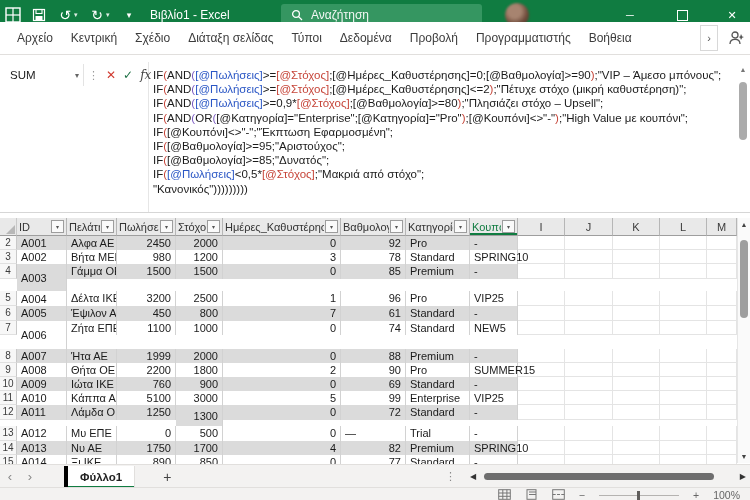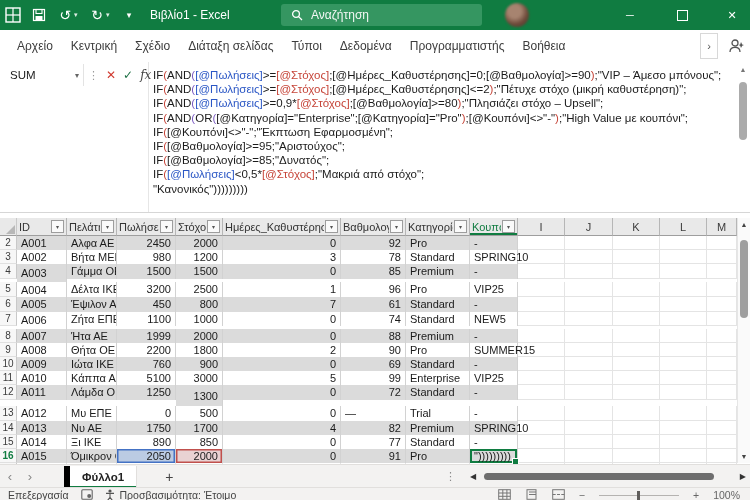--- a/index.html
+++ b/index.html
@@ -19,21 +19,21 @@
              border-radius:3px;display:flex;align-items:center;padding-left:10px;box-sizing:border-box;
              color:#f2f7f4;font-size:12px;gap:8px;}
   .avatar{position:absolute;left:505px;top:3px;width:24px;height:24px;border-radius:50%;
           background:radial-gradient(circle at 40% 35%,#a78470 0 30%,#6d4a3a 60%,#4a3328 100%);
           filter:blur(1px);}
   .winbtn{position:absolute;top:0;height:30px;width:36px;display:flex;align-items:center;justify-content:center;
           color:#fff;font-size:11px;}
   .maxbox{width:9px;height:9px;border:1px solid #fff;display:inline-block;}
 
   
-  .ribbon{position:absolute;left:0;top:30px;width:750px;height:32px;background:#fff;
+  .ribbon{position:absolute;left:0;top:22px;width:750px;height:32px;background:#fff;
           border-bottom:1px solid #E1DFDD;display:flex;align-items:center;font-size:12px;color:#3c3c3c;}
   #ribbon-tabs{display:flex;align-items:center;height:100%;padding-left:8px;}
   .rtab{padding:0 9px;line-height:31px;white-space:nowrap;cursor:default;}
   .ribbon-right{position:absolute;right:4px;top:3px;display:flex;align-items:center;gap:10px;}
   .rib-more{width:16px;height:24px;border:1px solid #D8D8D8;background:#fff;display:flex;align-items:center;
             justify-content:center;font-size:11px;color:#555;}
 
   
   .fbar{position:absolute;left:0;top:62px;width:750px;height:150px;background:#fff;
         border-bottom:1px solid #D6D6D6;font-size:11.5px;}
@@ -85,21 +85,21 @@
   .vscroll .arr{display:block;text-align:center;font-size:7px;color:#444;}
   .vscroll .arr.up{padding-top:3px;}
   .vscroll .arr.down{position:absolute;bottom:3px;left:0;right:0;}
   .vthumb{position:absolute;left:2px;top:22px;width:8px;height:78px;background:#9E9E9E;border-radius:4px;}
 
   
   .sheetbar{position:absolute;left:0;top:464px;width:750px;height:23px;background:#F3F2F1;
             border-top:1px solid #E1DFDD;display:flex;align-items:center;font-size:11.5px;}
   .sb-arrow{width:20px;text-align:center;color:#888;font-size:13px;}
   .sheettab{margin-left:24px;height:22px;padding:0 12px;background:#fff;border-right:1px solid #E1DFDD;
-            border-left:6px solid #000000;display:flex;align-items:center;font-weight:bold;color:#222;
+            border-left:4px solid #000000;display:flex;align-items:center;font-weight:bold;color:#222;
             box-shadow:inset 0 -2px 0 #107C41;}
   .addsheet{margin-left:28px;color:#444;font-size:14px;}
   .hscroll{position:absolute;right:0;top:0;height:23px;left:445px;display:flex;align-items:center;}
   .hgrip{color:#8a8a8a;font-size:11px;margin-right:10px;}
   .hs-arr{color:#333;font-size:8px;padding:0 4px;}
   .htrack{position:relative;flex:1;height:9px;}
   .hthumb{position:absolute;left:4px;right:22px;top:1px;height:7px;background:#6E6E6E;border-radius:4px;}
 
   
   .statusbar{position:absolute;left:0;top:487px;width:750px;height:13px;background:#F3F2F1;
@@ -164,20 +164,21 @@
   </div>
 
   <div class="ribbon">
     <div id="ribbon-tabs">
         <div class="rtab">Αρχείο</div>
         <div class="rtab">Κεντρική</div>
         <div class="rtab">Σχέδιο</div>
         <div class="rtab">Διάταξη σελίδας</div>
         <div class="rtab">Τύποι</div>
         <div class="rtab">Δεδομένα</div>
+        <div class="rtab">Προβολή</div>
         <div class="rtab">Προγραμματιστής</div>
         <div class="rtab">Βοήθεια</div>
       </div>
     <div class="ribbon-right">
       <span class="rib-more">
           <span>›</span>
         </span>
       <svg width="18" height="16" viewBox="0 0 18 16">
         <circle cx="7" cy="5" r="3" fill="none" stroke="#555" stroke-width="1.3"></circle>
         <path d="M2 14c0-3 2.2-4.6 5-4.6s5 1.6 5 4.6" fill="none" stroke="#555" stroke-width="1.3"></path>
@@ -318,21 +319,21 @@
           <span>SPRING10</span>
         </div>
         <div class="g-lcell" style="width: 47px; height: 14.2px;"></div>
         <div class="g-lcell" style="width: 48px; height: 14.2px;"></div>
         <div class="g-lcell" style="width: 47px; height: 14.2px;"></div>
         <div class="g-lcell" style="width: 47px; height: 14.2px;"></div>
         <div class="g-lcell" style="width: 30px; height: 14.2px;"></div>
       </div>
       <div class="g-row">
         <div class="g-gut" style="width: 17px; height: 14.2px;">4</div>
-        <div class="g-cell banded" style="width: 50px; height: 18px;">
+        <div class="g-cell banded" style="width: 50px; height: 27px;">
           <span>A003</span>
         </div>
         <div class="g-cell banded" style="width: 50px; height: 14.2px;">
           <span>Γάμμα ΟΕ</span>
         </div>
         <div class="g-cell banded num" style="width: 59px; height: 14.2px;">
           <span>1500</span>
         </div>
         <div class="g-cell banded num" style="width: 47px; height: 14.2px;">
           <span>1500</span>
@@ -414,21 +415,21 @@
           <span>-</span>
         </div>
         <div class="g-lcell" style="width: 47px; height: 14.2px;"></div>
         <div class="g-lcell" style="width: 48px; height: 14.2px;"></div>
         <div class="g-lcell" style="width: 47px; height: 14.2px;"></div>
         <div class="g-lcell" style="width: 47px; height: 14.2px;"></div>
         <div class="g-lcell" style="width: 30px; height: 14.2px;"></div>
       </div>
       <div class="g-row">
         <div class="g-gut" style="width: 17px; height: 14.2px;">7</div>
-        <div class="g-cell" style="width: 50px; height: 17px;">
+        <div class="g-cell" style="width: 50px; height: 28px;">
           <span>A006</span>
         </div>
         <div class="g-cell" style="width: 50px; height: 14.2px;">
           <span>Ζήτα ΕΠΕ</span>
         </div>
         <div class="g-cell num" style="width: 59px; height: 14.2px;">
           <span>1100</span>
         </div>
         <div class="g-cell num" style="width: 47px; height: 14.2px;">
           <span>1000</span>
@@ -791,34 +792,20 @@
       <span class="hgrip">⋮</span>
       <span class="hs-arr">◀</span>
       <div class="htrack">
         <div class="hthumb"></div>
       </div>
       <span class="hs-arr">▶</span>
     </div>
   </div>
 
   <div class="statusbar">
-    <div class="st-left">
-      <span>Επεξεργασία</span>
-      <svg width="12" height="11" viewBox="0 0 12 11">
-        <rect x="0.8" y="0.8" width="10.4" height="9.4" rx="1" fill="none" stroke="#666" stroke-width="1.1"></rect>
-        <circle cx="8.2" cy="7" r="2" fill="#666"></circle>
-      </svg>
-      <span style="display:flex;align-items:center;gap:4px;">
-        <svg width="11" height="12" viewBox="0 0 11 12">
-          <circle cx="5" cy="2" r="1.6" fill="#555"></circle>
-          <path d="M1 4.4h8M5 4.4v4M5 8.4L2.6 11.4M5 8.4l2.4 3" fill="none" stroke="#555" stroke-width="1.1"></path>
-        </svg>
-        <span>Προσβασιμότητα: Έτοιμο</span>
-      </span>
-    </div>
     <div class="st-right">
       <span class="viewic">
         <svg width="13" height="11" viewBox="0 0 13 11">
           <rect x="0.7" y="0.7" width="11.6" height="9.6" fill="none" stroke="#777" stroke-width="1"></rect>
           <line x1="0.7" y1="4" x2="12.3" y2="4" stroke="#777"></line>
             <line x1="0.7" y1="7.3" x2="12.3" y2="7.3" stroke="#777"></line>
           <line x1="4.8" y1="0.7" x2="4.8" y2="10.3" stroke="#777"></line>
             <line x1="8.9" y1="0.7" x2="8.9" y2="10.3" stroke="#777"></line>
         </svg>
       </span>

